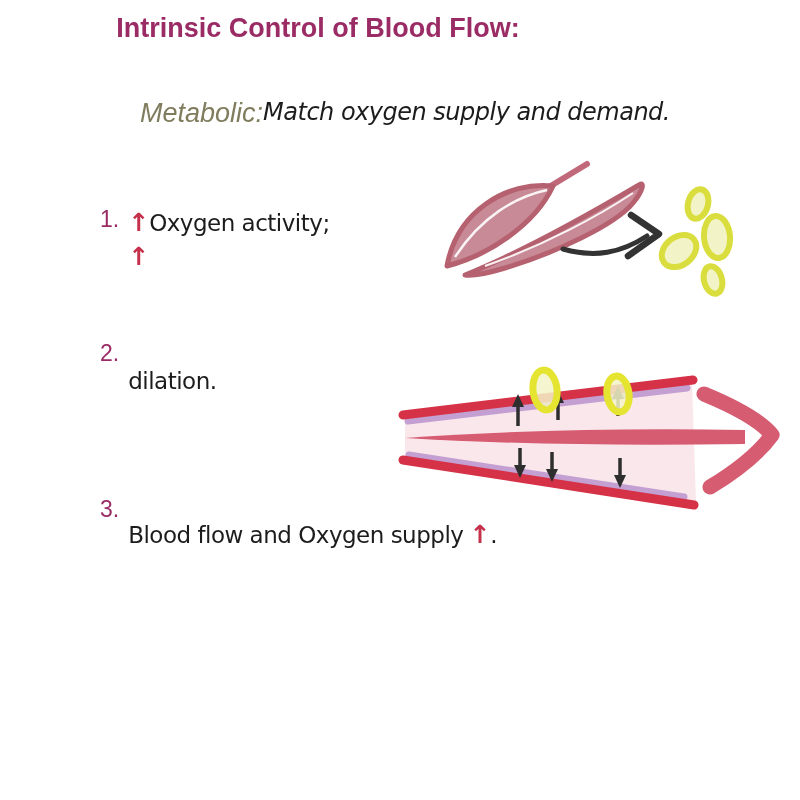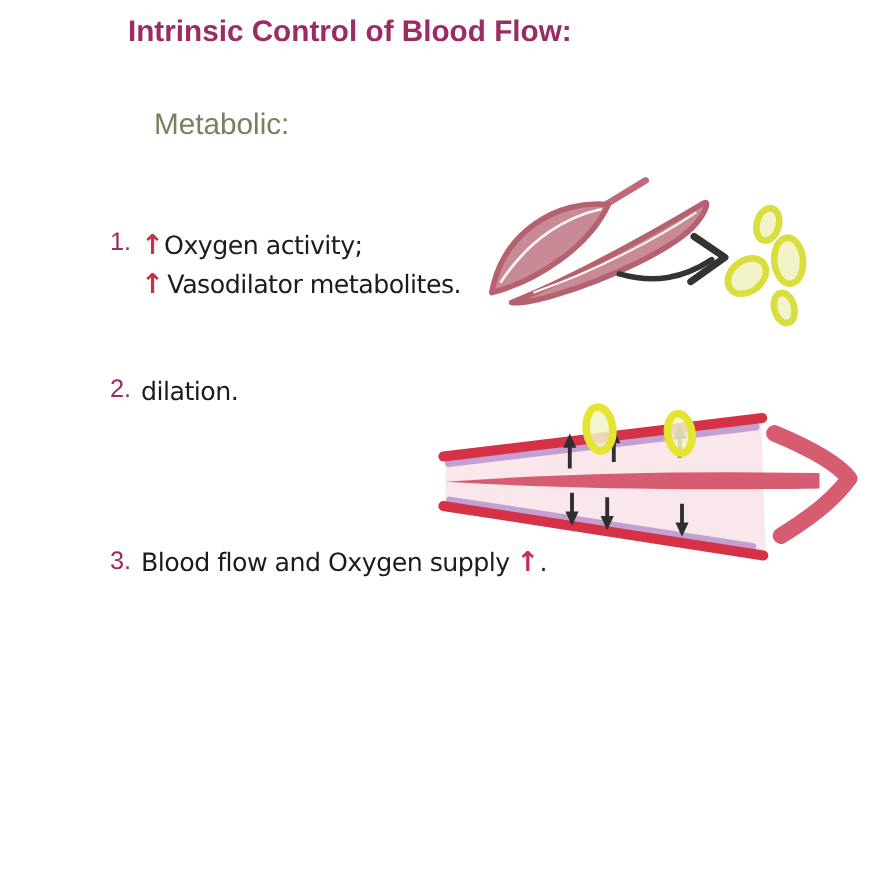--- a/index.html
+++ b/index.html
@@ -6,65 +6,65 @@
   body{
     width:800px;height:800px;background:#ffffff;position:relative;
     font-family:"Liberation Sans", sans-serif;overflow:hidden;
   }
   .title-block{
     position:absolute;left:0;top:12px;width:636px;text-align:center;
     color:#9A2B64;font-weight:bold;font-size:27px;line-height:33px;
     font-family:"Liberation Sans", sans-serif;
   }
   .subtitle-row{
-    position:absolute;left:140px;top:98px;display:flex;align-items:flex-start;gap:0;
+    position:absolute;left:140px;top:98px;display:flex;align-items:flex-start;gap:0;font-style:italic;
   }
   .subtitle-label{
     color:#807C5E;font-size:27px;font-family:"Liberation Sans", sans-serif;
   }
   .hand{
     font-family:"DejaVu Sans", sans-serif;color:#1C1C1C;font-size:23px;
     letter-spacing:-0.5px;
   }
   .step{
     position:absolute;display:flex;align-items:flex-start;
   }
   .num{
     color:#9A2B64;font-size:23px;font-family:"Liberation Sans", sans-serif;
     margin-right:9px;line-height:26px;
   }
   .lines .line{line-height:33px;display:flex;align-items:baseline;}
   .red-arrow{
     color:#C5304A;font-weight:bold;font-size:25px;
     font-family:"DejaVu Sans", sans-serif;letter-spacing:0;
   }
-  .inline-line{display:flex;align-items:baseline;line-height:30px;}
+  .inline-line{display:flex;align-items:baseline;line-height:30px;margin-top:24px;}
   .illus{position:absolute;}
 </style>
 </head>
 <body>
 
 <div class="title-block">
   <div>Intrinsic Control of Blood Flow:</div>
 </div>
 
 <div class="subtitle-row">
   <span class="subtitle-label">Metabolic:</span>
+  <span class="hand" style="font-size:24px;">Match oxygen supply and demand.</span>
 </div>
 
 <div class="step" style="left:100px;top:206px;">
   <span class="num">1.</span>
   <div class="lines">
     <div class="line hand">
       <span class="red-arrow">↑</span>
         <span>Oxygen activity;</span>
     </div>
     <div class="line hand">
       <span class="red-arrow" style="margin-right:3px;">↑</span>
-        <span>Vasodilator metabolites.</span>
     </div>
   </div>
 </div>
 
 <svg class="illus" style="left:435px;top:153px;" width="330" height="150" viewBox="0 0 330 150">
 
   <g>
     <path d="M30,122 C90,98 160,58 204,32 C210,28 208,38 198,50 C180,72 120,100 70,115 C50,121 38,123 30,122 Z" fill="#C98A97" stroke="#B5616F" stroke-width="5" stroke-linejoin="round"></path>
     <path d="M50,113 C110,92 165,62 198,40" fill="none" stroke="#ffffff" stroke-width="2" opacity="0.9"></path>
   </g>
@@ -85,21 +85,21 @@
     <ellipse cx="263" cy="51" rx="10" ry="15" fill="#F3F3C8" stroke="#D9DE3E" stroke-width="6" transform="rotate(15 263 51)"></ellipse>
     <ellipse cx="282" cy="84" rx="13" ry="21" fill="#F3F3C8" stroke="#D9DE3E" stroke-width="6" transform="rotate(-5 282 84)"></ellipse>
     <ellipse cx="244" cy="98" rx="19" ry="14" fill="#F3F3C8" stroke="#D9DE3E" stroke-width="6" transform="rotate(-38 244 98)"></ellipse>
     <ellipse cx="278" cy="127" rx="9" ry="14" fill="#F3F3C8" stroke="#D9DE3E" stroke-width="6" transform="rotate(-15 278 127)"></ellipse>
   </g>
 </svg>
 
 <div class="step" style="left:100px;top:340px;">
   <span class="num">2.</span>
   <div class="lines">
-    <div class="line hand" style="line-height:34px;">dilation.</div>
+    <div class="line hand" style="line-height:34px;margin-top:24px;">dilation.</div>
   </div>
 </div>
 
 <svg class="illus" style="left:395px;top:358px;" width="405" height="152" viewBox="0 0 405 152">
 
   <polygon points="10,58 297,24 301,145 10,102" fill="#FAE7EB"></polygon>
 
   <g>
     <path d="M13,63 L292,30" stroke="#C49FD2" stroke-width="7" stroke-linecap="round" fill="none"></path>
     <path d="M8,57 L298,22" stroke="#D63247" stroke-width="9" stroke-linecap="round" fill="none"></path>

